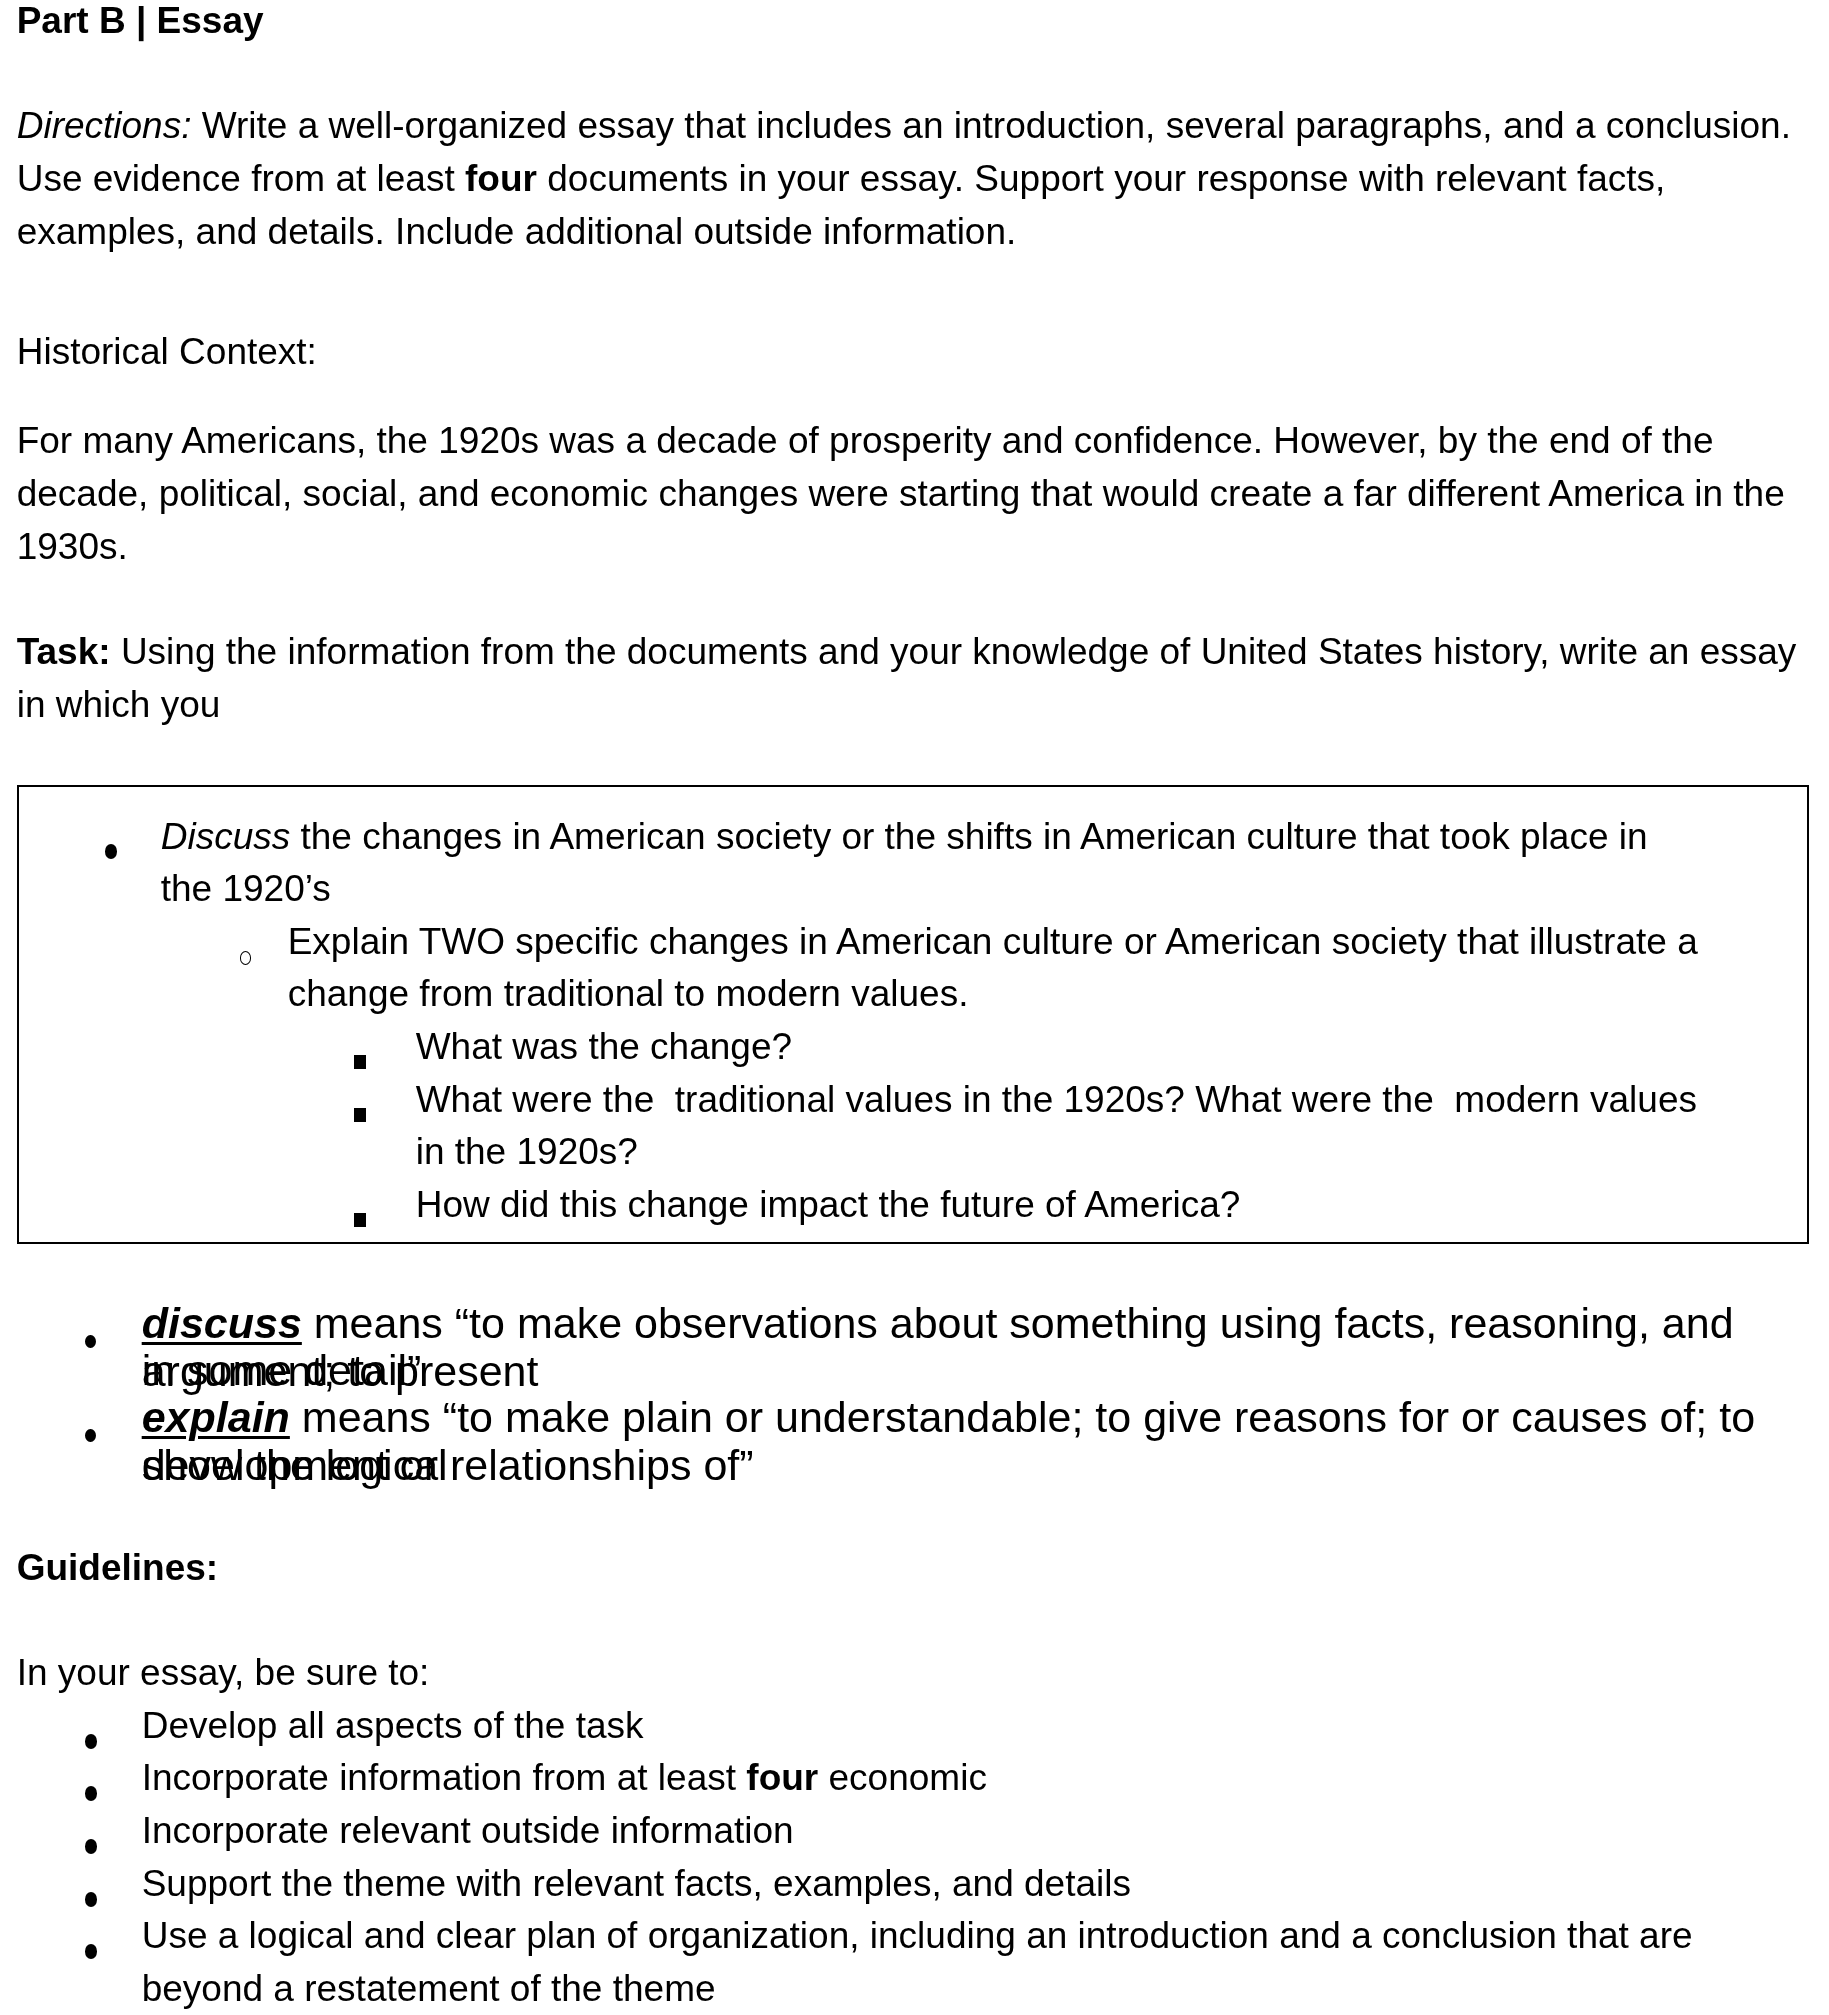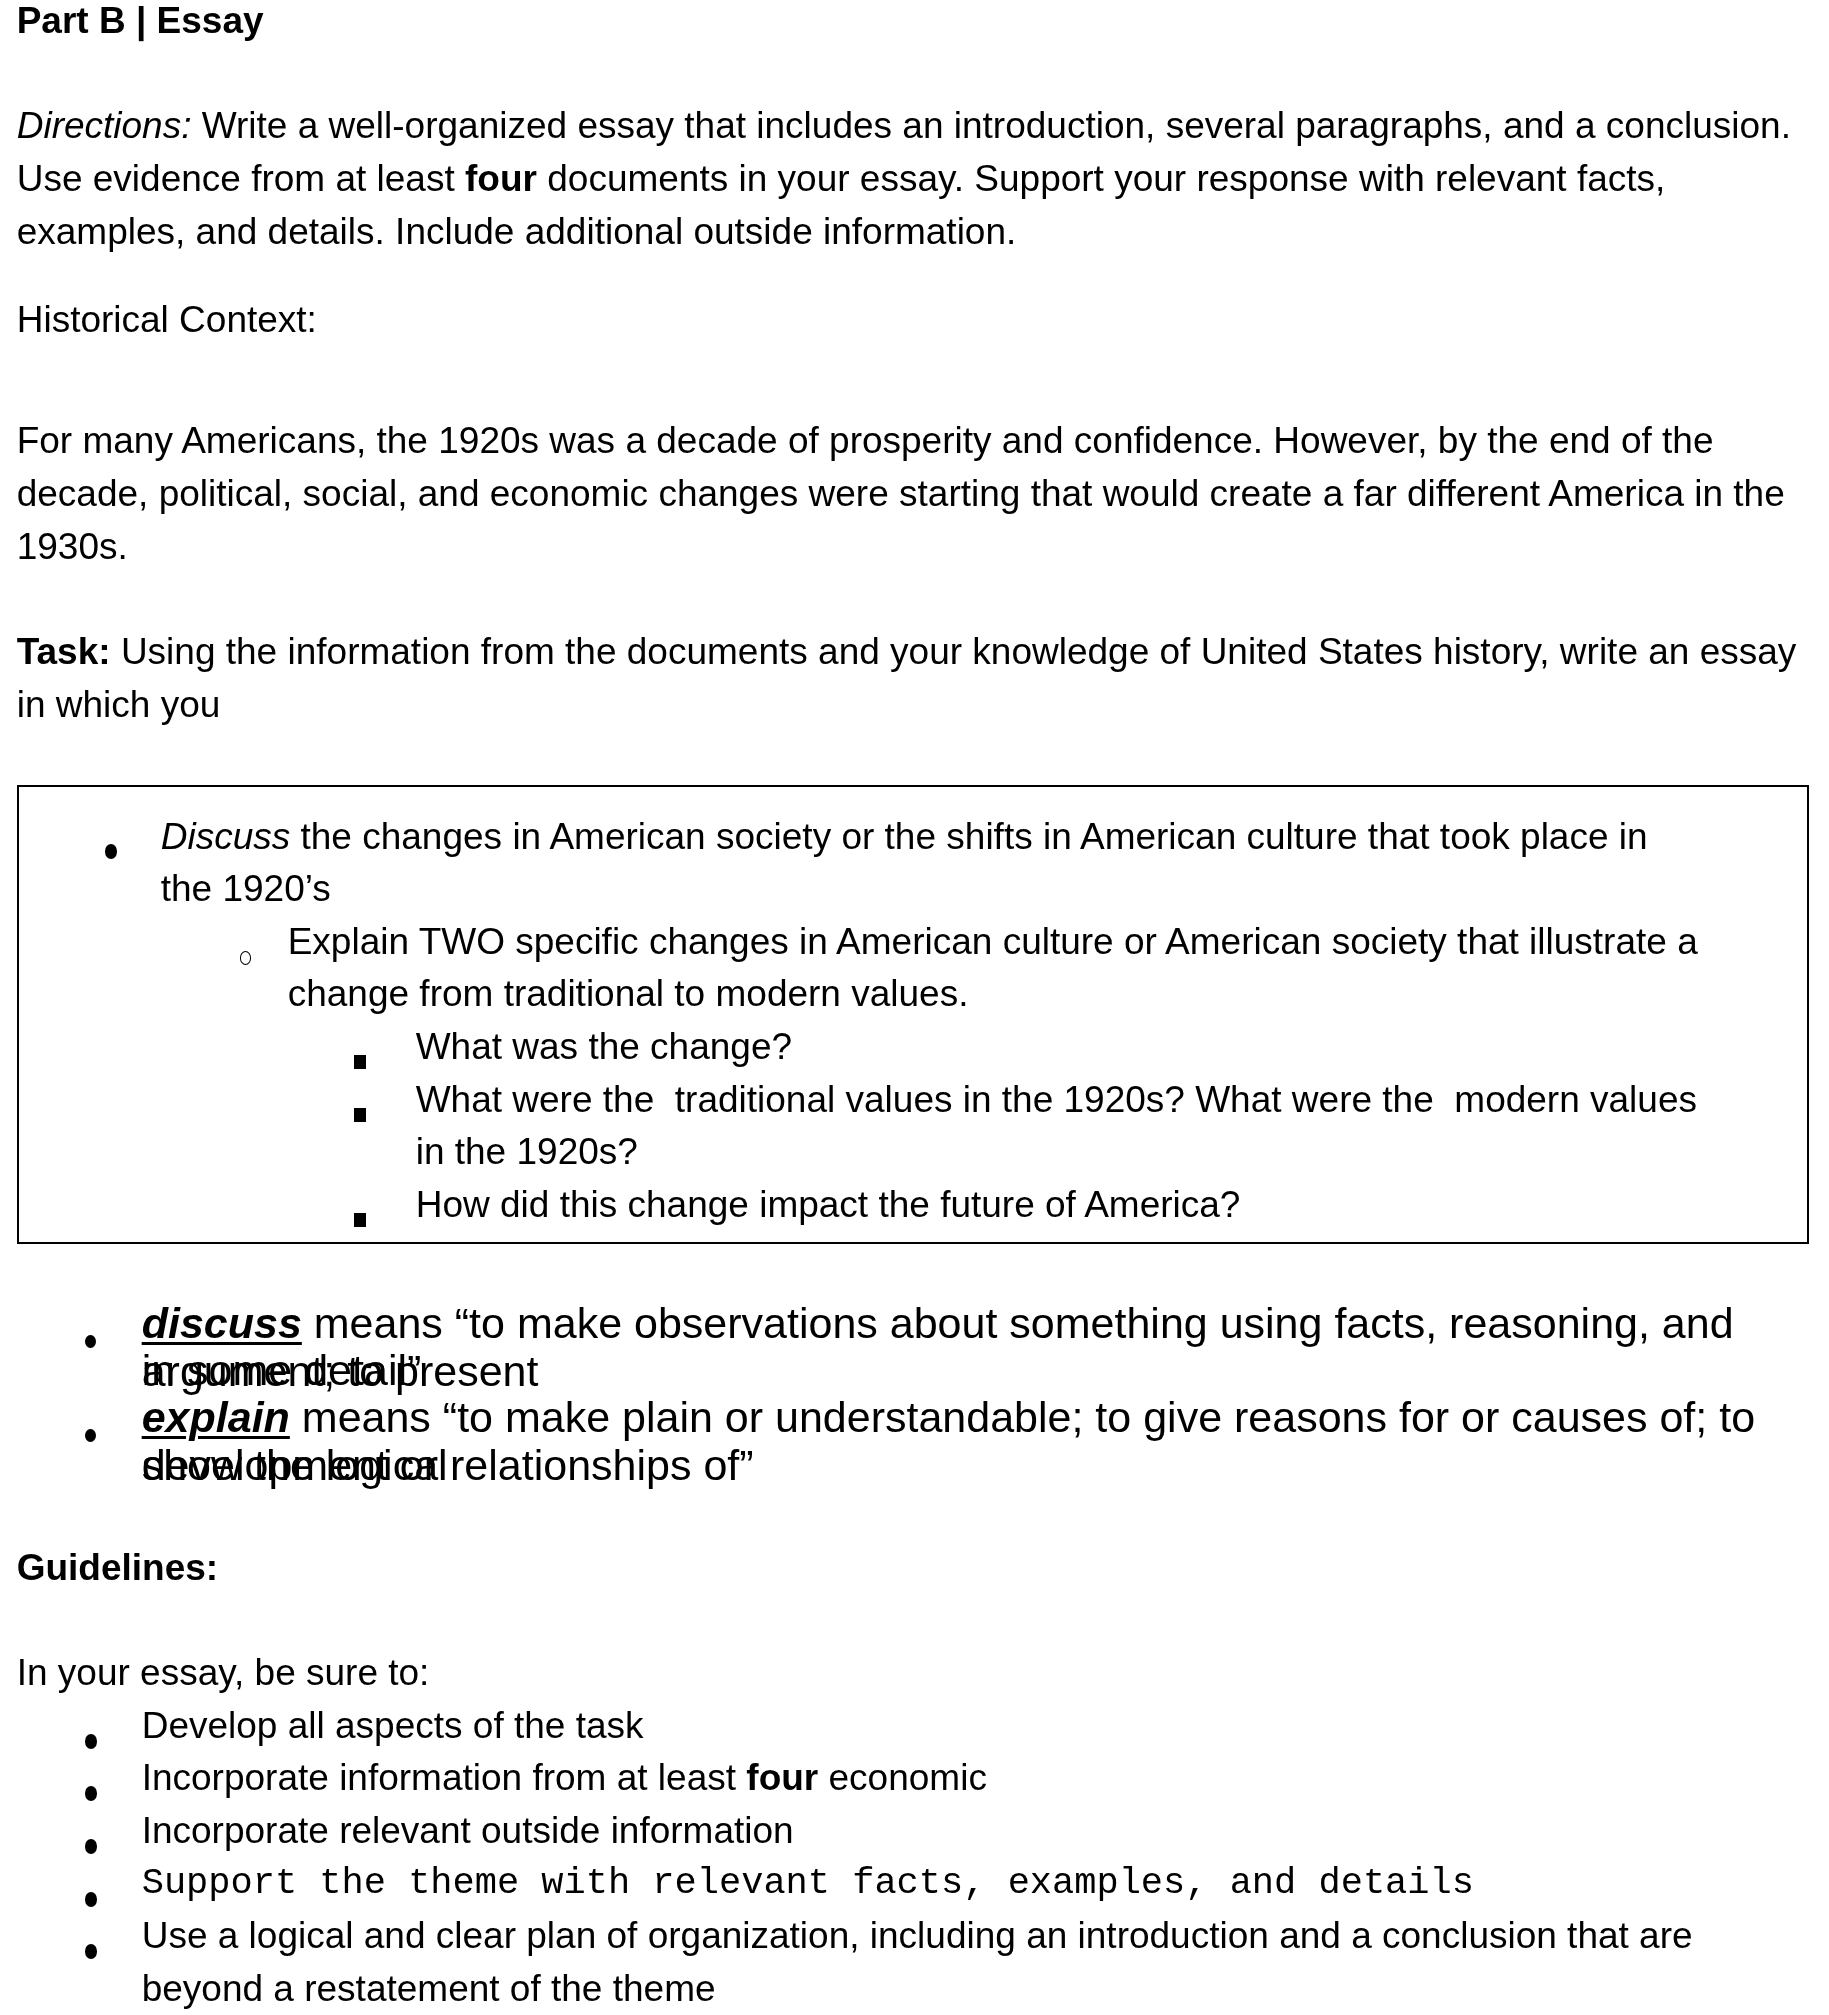--- a/index.html
+++ b/index.html
@@ -34,21 +34,21 @@
   .para {
     position: absolute;
     left: 0;
     width: 1796px;
     font-size: 37px;
     line-height: 53px;
   }
   .para i { font-style: italic; }
   .para b { font-weight: bold; }
   .directions { top: 99px; }
-  .context-label { top: 293px; }
+  .context-label { top: 325px; }
   .context { top: 414px; }
   .task { top: 625px; }
 
   .task-box {
     position: absolute;
     left: 0;
     top: 785px;
     width: 1792px;
     height: 459px;
     border: 2.1px solid #000000;
@@ -165,20 +165,20 @@
   <div class="bullet" style="left:68px; top:1710px;"><span class="disc-dot"></span></div>
   <div class="row" style="left:125px; top:1699px;">Develop all aspects of the task</div>
 
   <div class="bullet" style="left:68px; top:1762px;"><span class="disc-dot"></span></div>
   <div class="row" style="left:125px; top:1751px;"><span>Incorporate information from at least </span><b>four</b><span> economic</span></div>
 
   <div class="bullet" style="left:68px; top:1815px;"><span class="disc-dot"></span></div>
   <div class="row" style="left:125px; top:1804px;text-align:center;">Incorporate relevant outside information</div>
 
   <div class="bullet" style="left:68px; top:1868px;"><span class="disc-dot"></span></div>
-  <div class="row" style="left:125px; top:1857px;font-family:Liberation Mono, monospace;">Support the theme with relevant facts, examples, and details</div>
+  <div class="row" style="left:125px; top:1857px;">Support the theme with relevant facts, examples, and details</div>
 
   <div class="bullet" style="left:68px; top:1920px;"><span class="disc-dot"></span></div>
   <div class="row" style="left:125px; top:1909px;">Use a logical and clear plan of organization, including an introduction and a conclusion that are</div>
   <div class="row" style="left:125px; top:1962px;">beyond a restatement of the theme</div>
 
 </div>
 
 
 </body></html>

